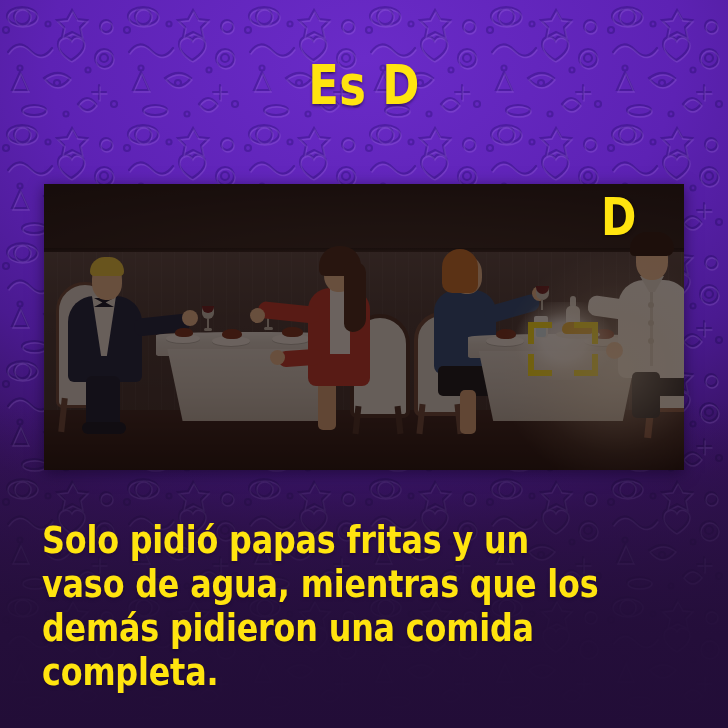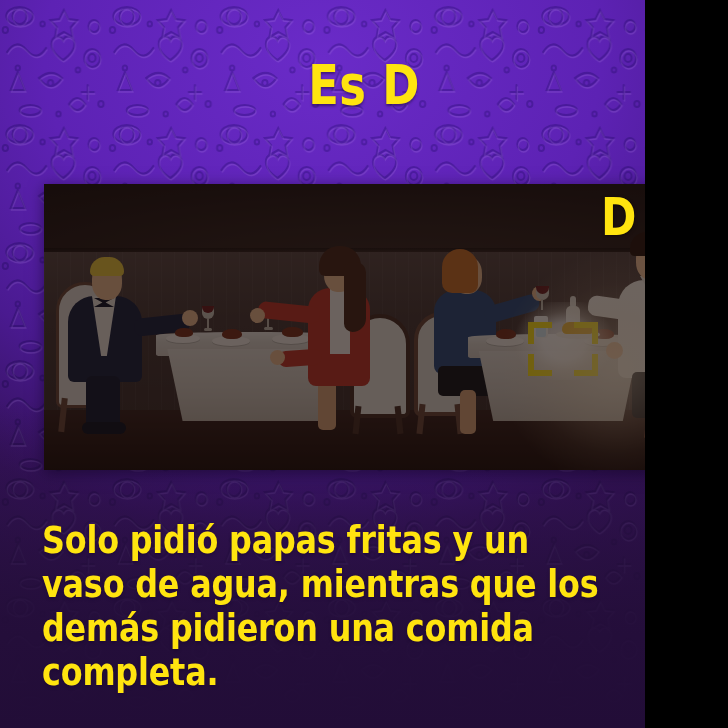--- a/index.html
+++ b/index.html
@@ -10,21 +10,21 @@
     width: 728px;
     height: 728px;
     overflow: hidden;
     font-family: "Liberation Sans", sans-serif;
     background: #000;
   }
 
   
   .slide {
     position: relative;
-    width: 645px;
+    width: 728px;
     height: 728px;
     overflow: hidden;
     background: #5a21b0;
   }
 
   
   .bg-gradient {
     position: absolute;
     inset: 0;
     background:

